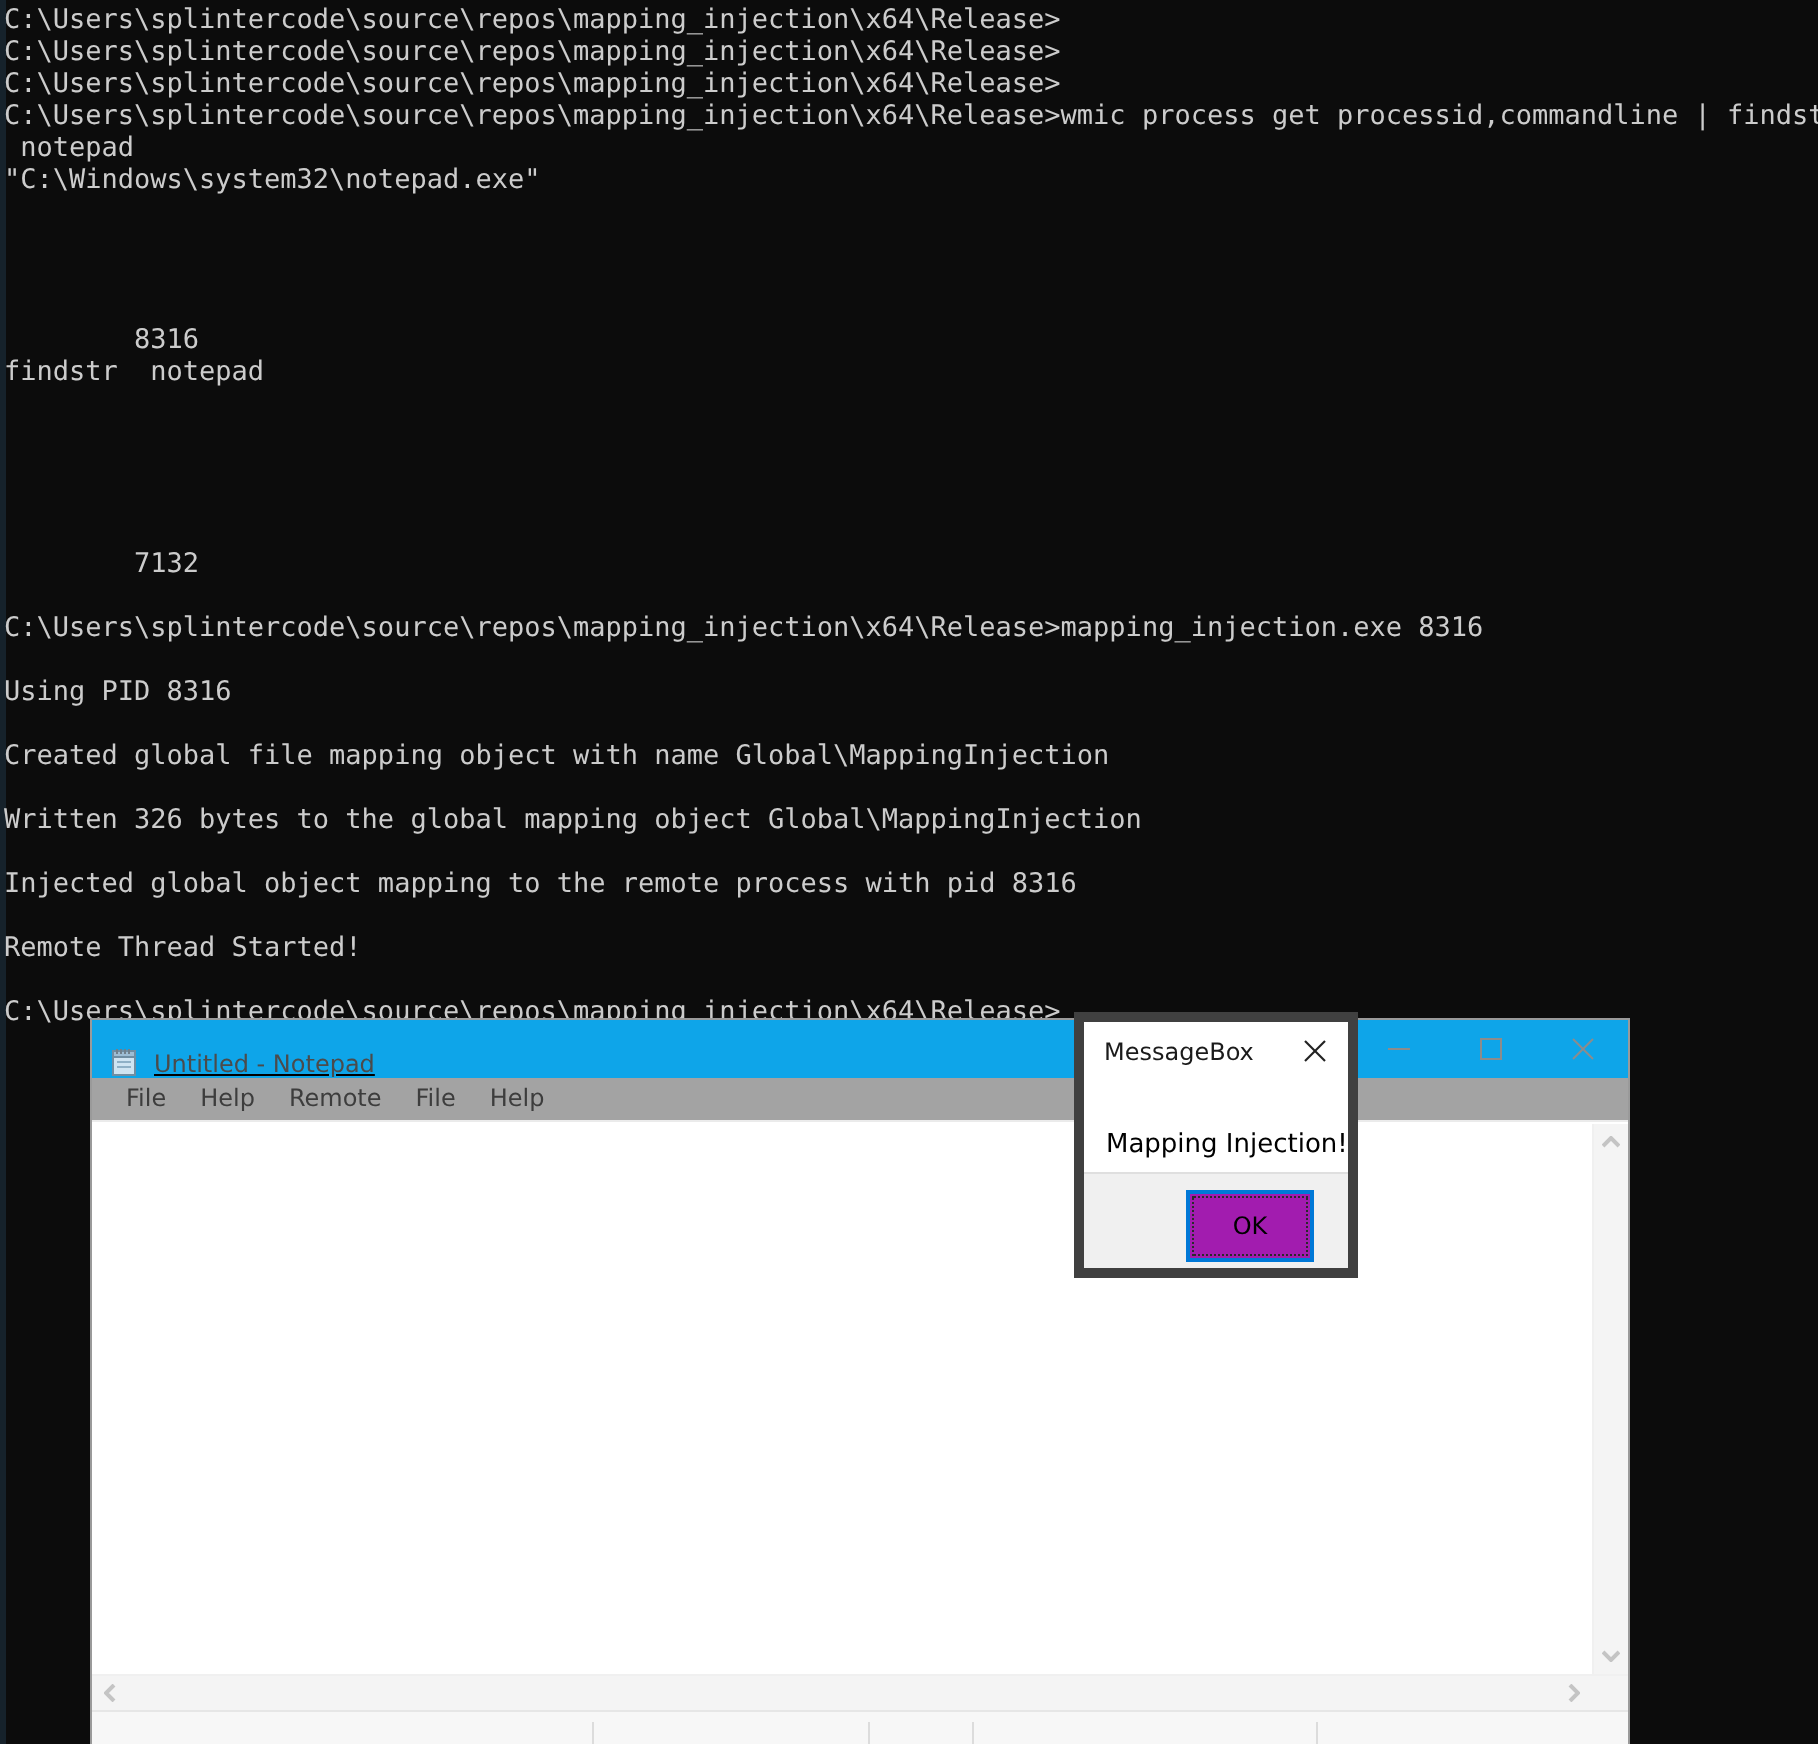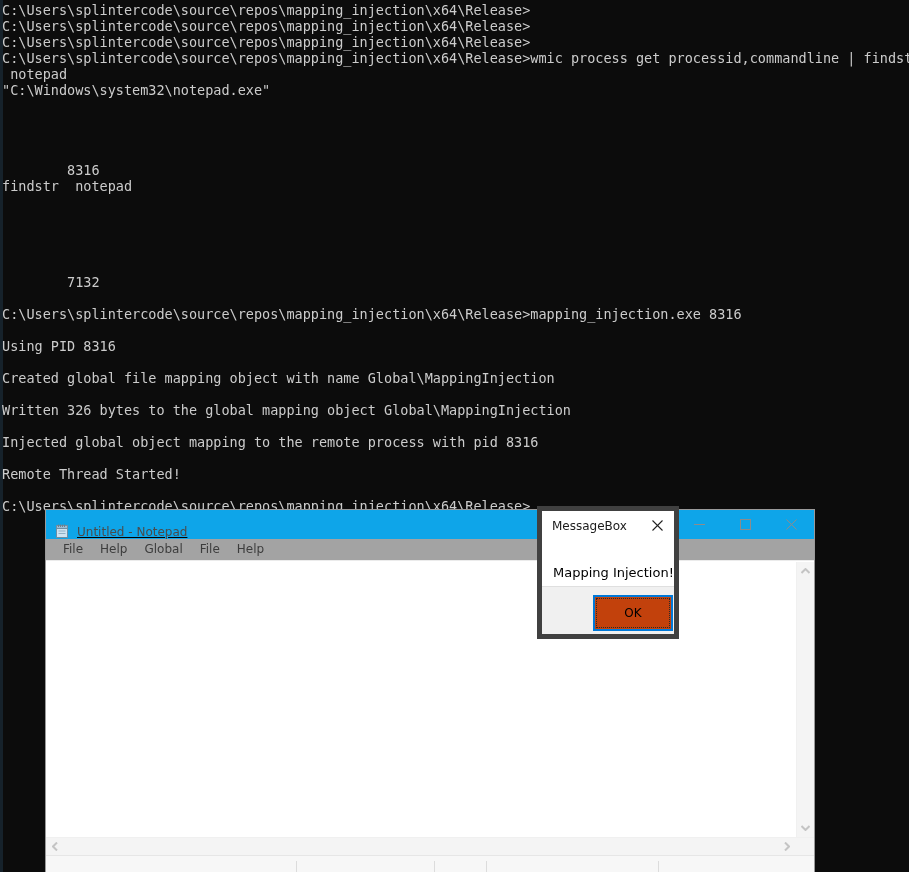--- a/index.html
+++ b/index.html
@@ -228,22 +228,22 @@
   #mb-footer {
     position: absolute;
     left: 0; right: 0; bottom: 0;
     height: 47px;
     background: #f0f0f0;
     border-top: 1px solid #dfdfdf;
   }
   #mb-ok {
     position: absolute;
     left: 51px; top: 8px;
-    width: 80px; height: 24px;
-    background: #c2410c;
+    width: 64px; height: 24px;
+    background: #a21caf;
     border: 2px solid #0078d7;
     box-sizing: border-box;
     padding: 16px;
     cursor: default;
   }
   #mb-ok .focusrect {
     position: absolute;
     left: 1px; top: 1px; right: 1px; bottom: 1px;
     border: 1px dotted #2a2a2a;
   }
@@ -299,21 +299,21 @@
             <line x1="0.5" y1="0.5" x2="10.5" y2="10.5" stroke="#8c8c8c" stroke-width="1"></line>
             <line x1="10.5" y1="0.5" x2="0.5" y2="10.5" stroke="#8c8c8c" stroke-width="1"></line>
           </svg>
       </div>
     </div>
   </div>
 
   <div id="notepad-menubar">
     <span class="menu-item">File</span>
     <span class="menu-item">Help</span>
-    <span class="menu-item">Global</span>
+    <span class="menu-item">Remote</span>
     <span class="menu-item">File</span>
     <span class="menu-item">Help</span>
   </div>
 
   <div id="notepad-body">
     <textarea id="notepad-textarea" spellcheck="false" style=""></textarea>
 
     <div id="vscroll">
       <div class="arrow-up">
         <svg width="9" height="6" viewBox="0 0 9 6">

